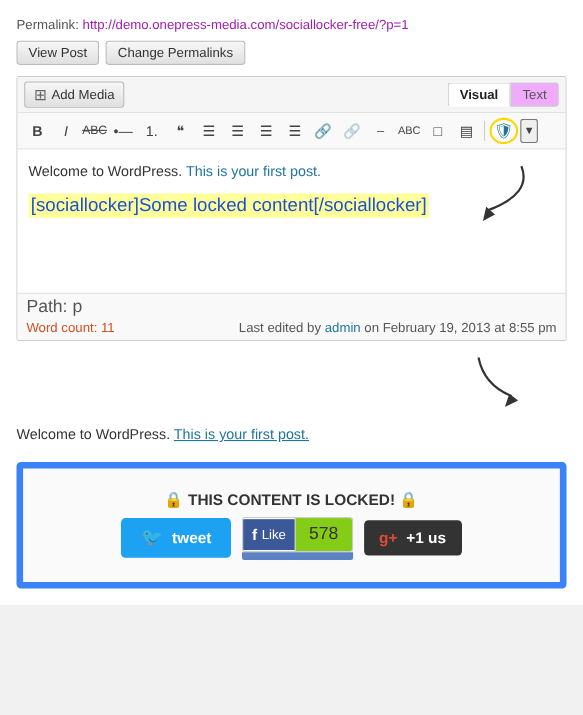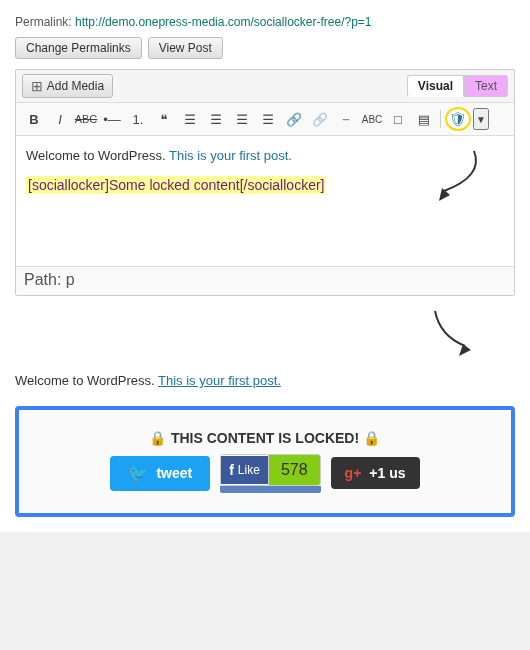--- a/index.html
+++ b/index.html
@@ -25,21 +25,21 @@
       margin-bottom: 8px;
     }
 
     
     .permalink-row {
       font-size: 12px;
       color: #555;
       margin-bottom: 8px;
     }
     .permalink-row a {
-      color: #0f766e;
+      color: #a21caf;
       text-decoration: none;
     }
 
     
     .button-row {
       display: flex;
       gap: 6px;
       margin-bottom: 10px;
     }
     .wp-button {
@@ -176,22 +176,22 @@
       color: #333;
       font-size: 13px;
       margin-bottom: 10px;
       line-height: 1.5;
     }
     .editor-text .blue {
       color: #21759b;
     }
     .shortcode-line {
       background: #ffff99;
-      color: #701a75;
-      font-size: 14px;
+      color: #1d4ed8;
+      font-size: 17px;
       display: inline-block;
       padding: 1px 2px;
       margin-bottom: 8px;
     }
     .arrow-svg {
       position: absolute;
       top: 10px;
       right: 30px;
     }
 
@@ -241,21 +241,21 @@
       line-height: 1.5;
     }
     .preview-text .blue-link {
       color: #21759b;
       text-decoration: underline;
       cursor: pointer;
     }
 
     
     .locked-box {
-      border: 4px solid #3b82f6;
+      border: 6px solid #3b82f6;
       border-radius: 4px;
       padding: 20px 15px;
       text-align: center;
       background: #fafafa;
     }
     .locked-title {
       font-size: 14px;
       font-weight: bold;
       color: #333;
       margin-bottom: 8px;
@@ -347,22 +347,22 @@
 
 <div class="page-wrapper">
 
 
   <div class="permalink-row">
     <span>Permalink:</span>
     <a href="#">http://demo.onepress-media.com/sociallocker-free/?p=1</a>
   </div>
 
   <div class="button-row">
+    <button class="wp-button">View Post</button>
     <button class="wp-button">Change Permalinks</button>
-    <button class="wp-button">View Post</button>
   </div>
 
   <div class="editor-container">
 
     <div class="editor-topbar">
       <button class="add-media-btn">
         <span class="add-media-icon">⊞</span>
         <span>Add Media</span>
       </button>
       <div class="view-tabs">
@@ -404,20 +404,31 @@
         <path d="M70,5 Q80,30 40,45" stroke="#333" stroke-width="2" fill="none"></path>
         <polygon points="35,55 38,42 46,49" fill="#333"></polygon>
       </svg>
     </div>
 
     <div class="editor-footer">
       <div class="path-row">
         <span class="path-label">Path:</span>
         <span> </span><span>p</span>
       </div>
+      <div class="word-count-row">
+        <span class="word-count">
+          <span>Word count:</span>
+          <span> </span><span>11</span>
+        </span>
+        <span class="last-edited">
+          <span>Last edited by</span>
+          <a href="#"> <span>admin</span></a>
+          <span> <span>on February 19, 2013 at 8:55 pm</span></span>
+        </span>
+      </div>
     </div>
 
   </div>
 
   <div class="arrow-below">
     <svg width="60" height="55" viewBox="0 0 60 55">
       <path d="M10,5 Q15,30 40,40" stroke="#333" stroke-width="2" fill="none"></path>
       <polygon points="34,50 38,38 46,44" fill="#333"></polygon>
     </svg>
   </div>

